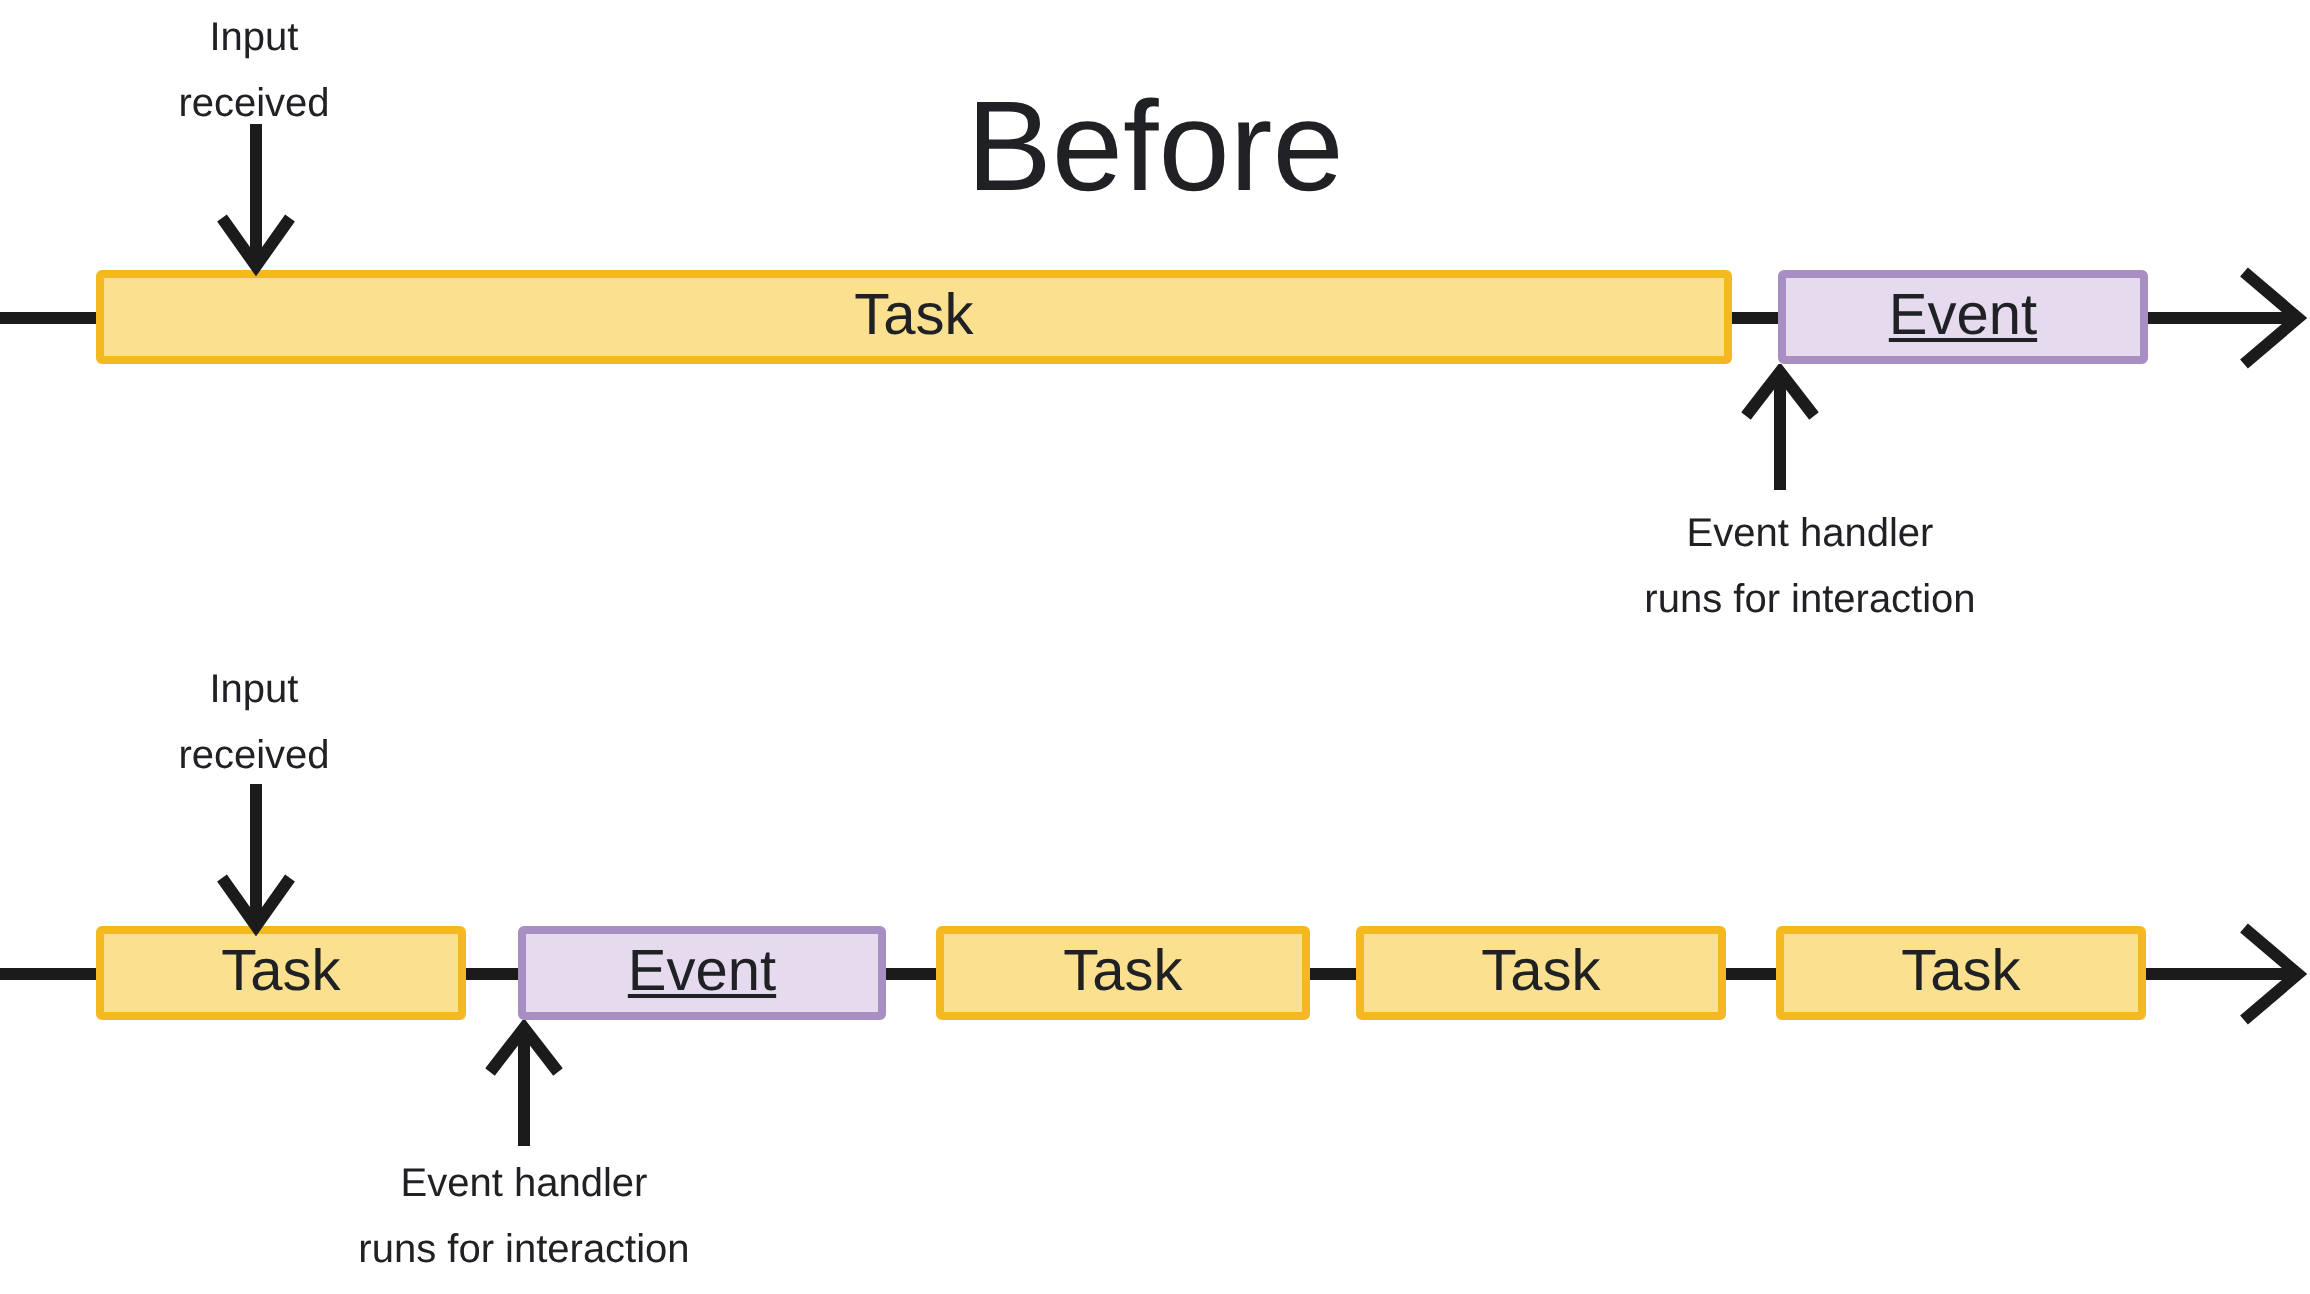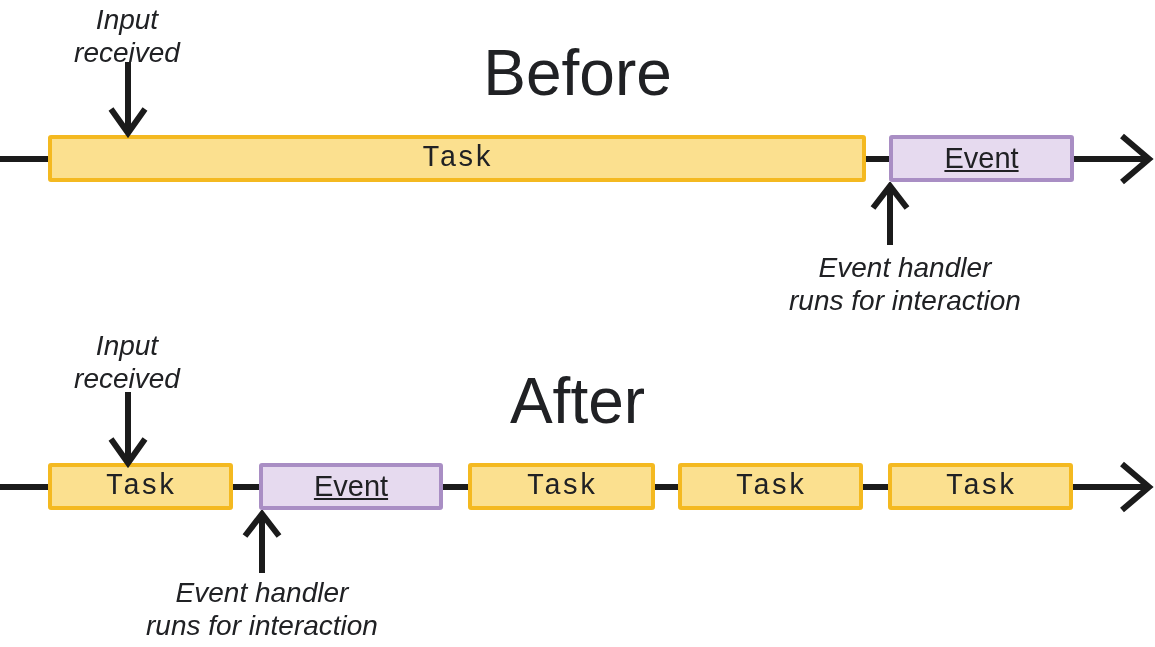--- a/index.html
+++ b/index.html
@@ -23,41 +23,39 @@
     text-align: center;
     font-size: 64px;
     line-height: 66px;
     font-weight: 400;
     color: var(--text, #202124);
     z-index: 3;
   }
   .annotation {
     position: absolute;
     text-align: center;
-    font-size: 28px;
+    font-size: 20px;
     line-height: 33px;
     color: var(--text, #202124);
     z-index: 3;
-    font-style: italic;
   }
   .bar {
     position: absolute;
     box-sizing: border-box;
     height: 47px;
     border-radius: 3px;
     display: flex;
     align-items: center;
     justify-content: center;
     font-size: 29px;
     z-index: 2;
   }
   .bar.task {
     background: var(--task-fill, #FBE08F);
     border: 4px solid var(--task-border, #F4B920);
-    font-family: Liberation Mono, monospace;
   }
   .bar.event {
     background: var(--event-fill, #E6DAEF);
     border: 4px solid var(--event-border, #A98EC4);
     text-decoration: underline;
   }
   svg.arrow, svg.timeline {
     position: absolute;
     display: block;
     color: var(--line, #1B1B1B);
@@ -105,21 +103,20 @@
   <svg class="arrow" style="left:868px; top:182px;" width="44" height="64" viewBox="0 0 44 64">
     <line x1="22" y1="4" x2="22" y2="63"></line>
     <polyline points="5,26 22,4 39,26"></polyline>
   </svg>
 
   <div class="annotation" style="left:765px; top:251px; width:280px;">
     <div>Event handler</div>
     <div>runs for interaction</div>
   </div>
 
-  <div class="heading" style="top:368px;">After</div>
 
   <div class="annotation" style="left:42px; top:329px; width:170px;">
     <div>Input</div>
     <div>received</div>
   </div>
 
   <svg class="arrow" style="left:106px; top:392px;" width="44" height="76" viewBox="0 0 44 76">
     <line x1="22" y1="0" x2="22" y2="69"></line>
     <polyline points="5,47 22,71 39,47"></polyline>
   </svg>

